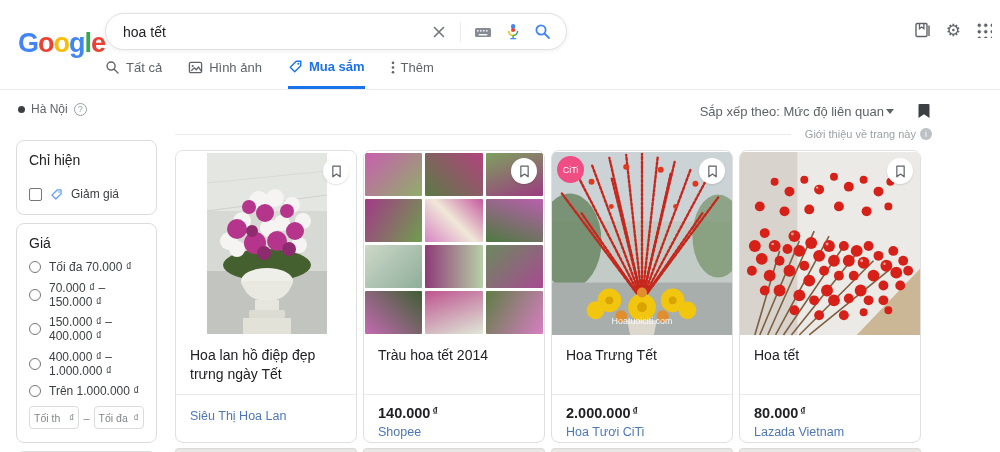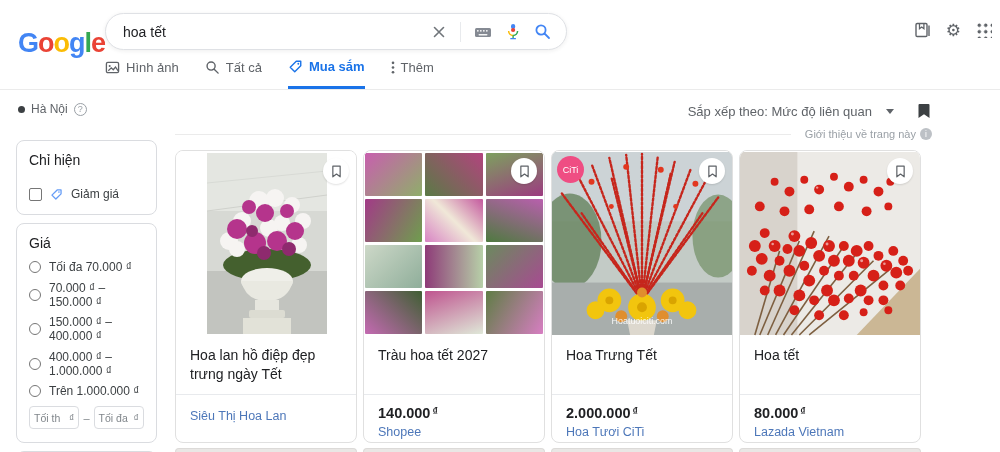--- a/index.html
+++ b/index.html
@@ -36,21 +36,21 @@
 
   
   .loc-row { position:absolute; top:102px; left:18px; display:flex; align-items:center; gap:6px;
     font-size:12px; color:#5f6368; }
   .loc-dot { width:7px; height:7px; border-radius:50%; background:#3c4043; }
   .q-circle { width:13px; height:13px; border:1.2px solid #9aa0a6; border-radius:50%;
     font-size:9px; color:#9aa0a6; display:flex; align-items:center; justify-content:center; cursor:pointer; }
 
   .sort-row { position:absolute; top:102px; right:68px; display:flex; align-items:center; gap:8px;
     font-size:13px; color:#5f6368; }
-  .sort-ctl { display:flex; align-items:center; gap:14px; cursor:pointer; }
+  .sort-ctl { display:flex; align-items:center; gap:2px; cursor:pointer; }
   .caret { width:0; height:0; border-left:4.5px solid transparent; border-right:4.5px solid transparent;
     border-top:5px solid #5f6368; margin-top:1px; }
 
   .about-row { position:absolute; top:128px; left:175px; width:757px; display:flex; align-items:center; }
   .about-line { flex:1; border-top:1px solid #ebebeb; }
   .about-text { font-size:11px; color:#9aa0a6; margin-left:14px; display:flex; align-items:center; gap:4px; cursor:pointer; }
   .i-circle { width:12px; height:12px; border-radius:50%; background:#bdc1c6; color:#fff; font-size:8.5px;
     display:flex; align-items:center; justify-content:center; }
 
   
@@ -157,32 +157,32 @@
         </svg>
     </span>
     <span class="gear">⚙</span>
     <span class="apps-grid"></span>
   </div>
 </div>
 
 <div class="tabs">
   <div class="tab">
     <svg width="15" height="15" viewBox="0 0 16 16">
+        <circle cx="6.5" cy="6.5" r="4.3" stroke="#5f6368" stroke-width="1.5" fill="none"></circle>
+        <path d="M9.8 9.8 L14 14" stroke="#5f6368" stroke-width="1.5" stroke-linecap="round"></path>
+      </svg>
+    <span>Tất cả</span>
+  </div>
+  <div class="tab">
+    <svg width="15" height="15" viewBox="0 0 16 16">
         <rect x="1.5" y="2.5" width="13" height="11" rx="1.5" stroke="#5f6368" stroke-width="1.4" fill="none"></rect>
         <circle cx="5" cy="6.3" r="1.1" fill="#5f6368"></circle>
         <path d="M3.5 11.5 l3.2-3.2 2.1 2.1 2.4-2.9 2.8 4" stroke="#5f6368" stroke-width="1.3" fill="none"></path>
       </svg>
     <span>Hình ảnh</span>
-  </div>
-  <div class="tab">
-    <svg width="15" height="15" viewBox="0 0 16 16">
-        <circle cx="6.5" cy="6.5" r="4.3" stroke="#5f6368" stroke-width="1.5" fill="none"></circle>
-        <path d="M9.8 9.8 L14 14" stroke="#5f6368" stroke-width="1.5" stroke-linecap="round"></path>
-      </svg>
-    <span>Tất cả</span>
   </div>
   <div class="tab active">
     <svg width="15" height="15" viewBox="0 0 16 16">
         <path d="M13.6 2.4 h-4.8 L2.4 8.8 l4.8 4.8 6.4-6.4 z" stroke="#1a73e8" stroke-width="1.5" fill="none" stroke-linejoin="round"></path>
         <circle cx="11" cy="5" r="1" fill="#1a73e8"></circle>
       </svg>
     <span>Mua sắm</span>
   </div>
   <div class="tab">
     <svg width="4" height="15" viewBox="0 0 4 16">
@@ -348,21 +348,21 @@
       <div class="t10"></div>
         <div class="t11"></div>
         <div class="t12"></div>
     </div>
     <div class="save-btn">
       <svg width="13" height="15" viewBox="0 0 16 17">
           <path d="M3.5 2 h9 v13 l-4.5-3.4 L3.5 15 z" stroke="#5f6368" stroke-width="1.5" fill="none" stroke-linejoin="round"></path>
         </svg>
     </div>
   </div>
-  <div class="ptitle">Tràu hoa tết 2027</div>
+  <div class="ptitle">Tràu hoa tết 2014</div>
   <div class="pdivider"></div>
   <div class="pmeta">
     <div class="pprice"><span>140.000</span><span class="pcur">₫</span></div>
     <div class="pseller">Shopee</div>
 
   </div>
 </div>
 
 <div class="pcard pc-2">
   <div class="pimg">

